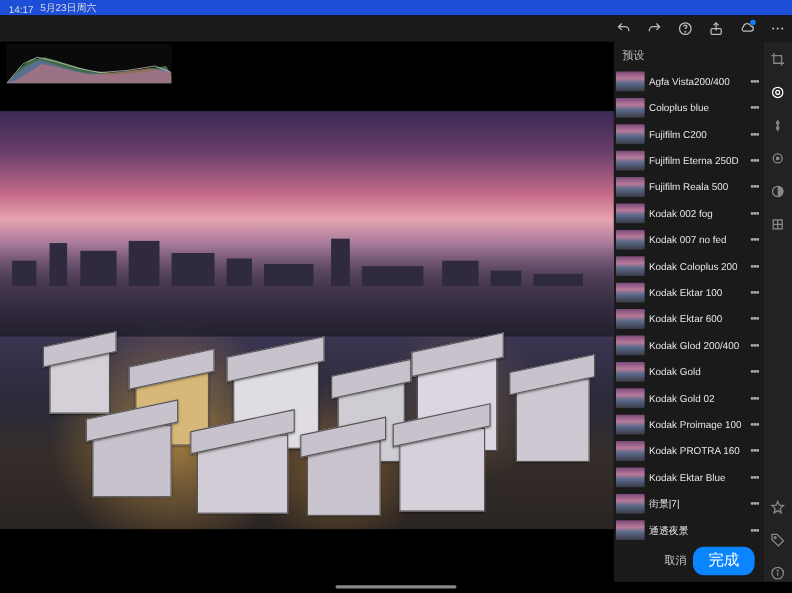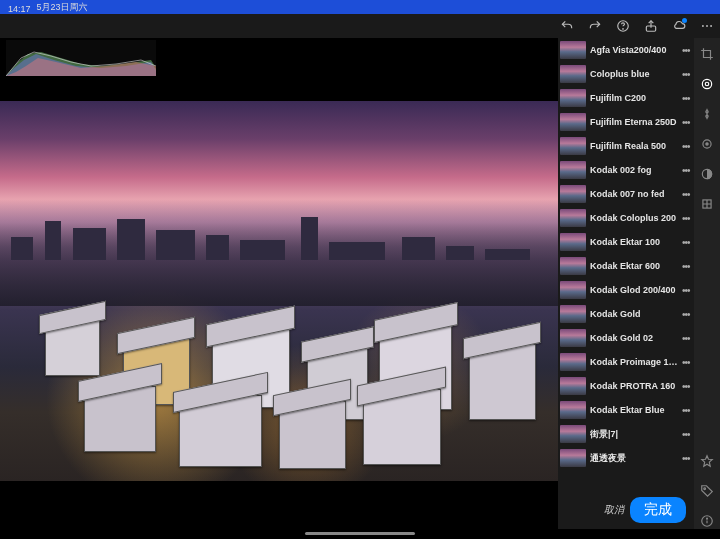--- a/index.html
+++ b/index.html
@@ -117,29 +117,28 @@
   background: linear-gradient(180deg, #7a4a7a 0%, #b87a9a 35%, #5a6a8a 60%, #3a3a45 100%);
   border-radius: 1px;
 }
 .preset-label {
   font-size: 9px;
   color: #e5e5e5;
   flex: 1;
   white-space: nowrap;
   overflow: hidden;
   text-overflow: ellipsis;
-  font-weight: bold;
 }
 .preset-more {
   width: 10px; color: #aaa; font-size: 10px; letter-spacing: -1px;
 }
 .presets-footer {
   display:flex; gap:6px; padding:6px 8px; justify-content:flex-end; align-items:center;
 }
-.btn-cancel { font-size: 10px; color: #ccc; font-style: italic; }
+.btn-cancel { font-size: 10px; color: #ccc; }
 .btn-done {
   font-size: 14px; color: #fff;
   background: #0a84ff;
   padding: 4px 14px;
   border-radius: 10px;
 }
 .right-rail {
   width: 26px;
   background: #222;
   display: flex; flex-direction: column; align-items: center;
@@ -257,20 +256,21 @@
         <div class="roof" style="left:31%; top:48%; width:17%; height:11%;"></div>
         <div style="left:50%; top:58%; width:12%; height:36%; background:#cac4ce;"></div>
         <div class="roof" style="left:49%; top:51%; width:14%; height:11%;"></div>
         <div style="left:65%; top:52%; width:14%; height:40%; background:#d6d0da;"></div>
         <div class="roof" style="left:64%; top:45%; width:16%; height:11%;"></div>
       </div>
     </div>
   </div>
 
   <div class="presets-panel">
+    <div class="presets-header">预设</div>
     <div class="preset-list" id="preset-list">
         <div class="preset-item">
           <div class="preset-thumb"></div>
           <span class="preset-label">Agfa Vista200/400</span>
           <span class="preset-more">•••</span>
         </div>
         <div class="preset-item">
           <div class="preset-thumb"></div>
           <span class="preset-label">Coloplus blue</span>
           <span class="preset-more">•••</span>

